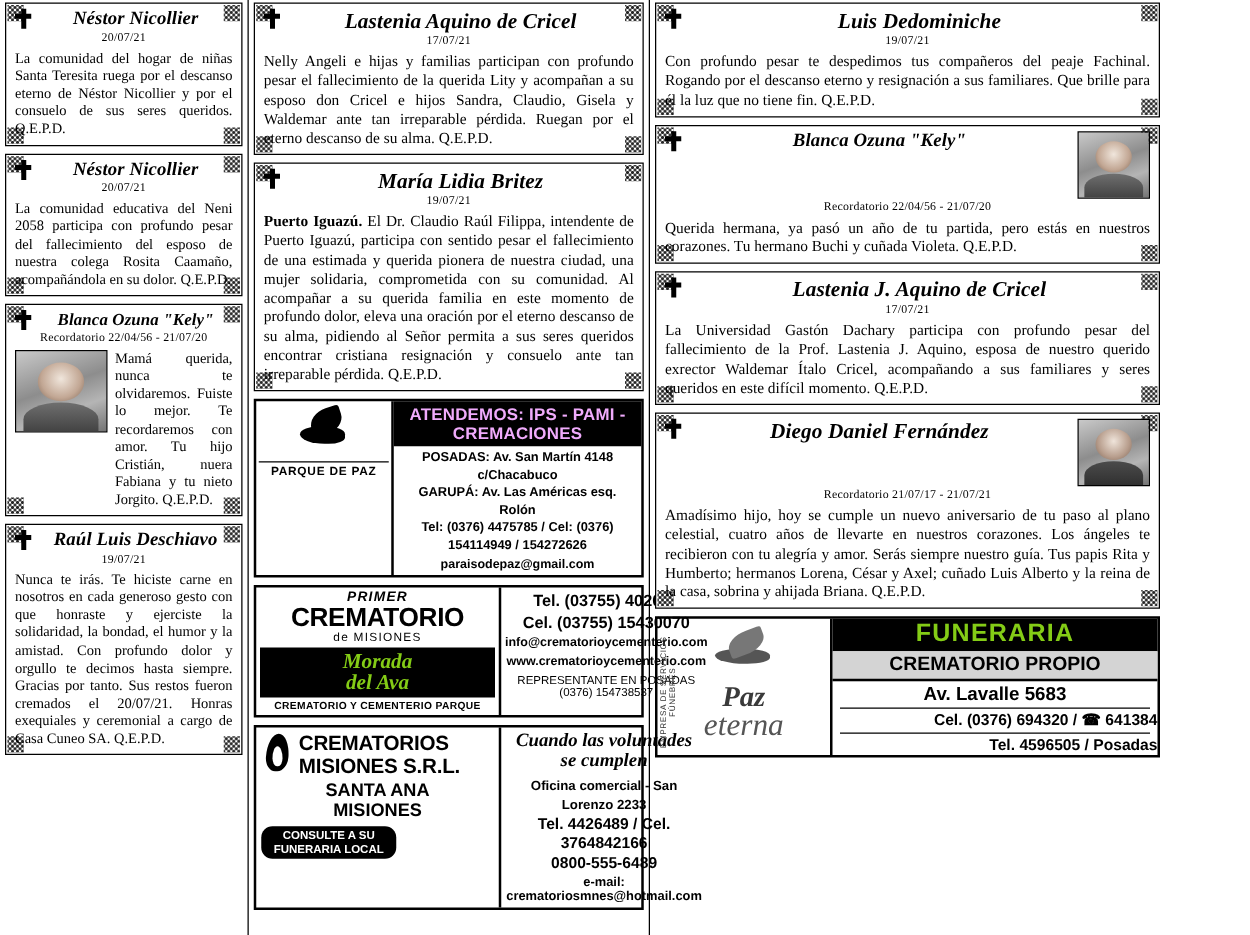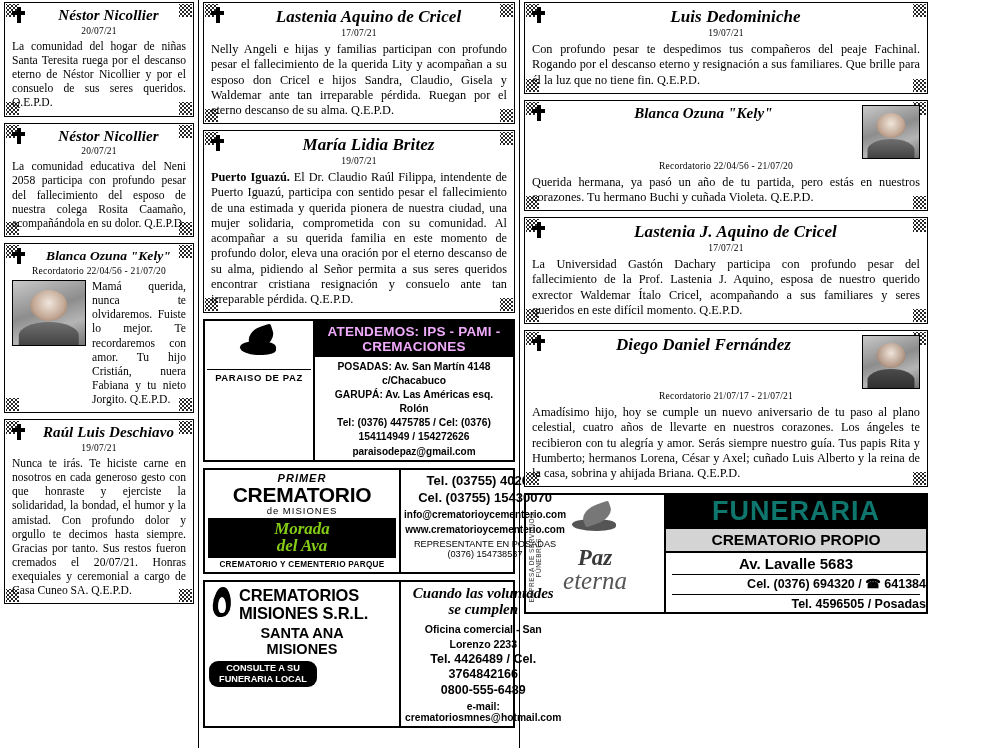--- a/index.html
+++ b/index.html
@@ -238,21 +238,21 @@
   }
   .fun-paz { font-family: "Liberation Serif", serif; font-style: italic; font-weight: bold; font-size: 23px; line-height: .95; color: #3a3a3a; }
   .fun-eterna { font-family: "Liberation Serif", serif; font-style: italic; font-size: 25px; line-height: .95; color: #555; }
   .fun-vert {
     position: absolute; left: 2px; top: 10px;
     writing-mode: vertical-rl; transform: rotate(180deg);
     font-family: "Liberation Sans", sans-serif;
     font-size: 6.5px; letter-spacing: .5px; color: #333;
   }
   .fun-right { flex: 1; }
-  .fun-title { background: #000; color: #0f766e; font-family: "Liberation Sans", sans-serif; font-weight: bold; font-size: 27px; text-align: center; letter-spacing: 1px; padding: 1px 0 2px; }
+  .fun-title { background: #000; color: #84cc16; font-family: "Liberation Sans", sans-serif; font-weight: bold; font-size: 20px; text-align: center; letter-spacing: 1px; padding: 1px 0 2px; }
   .fun-crem { background: #d4d4d4; font-family: "Liberation Sans", sans-serif; font-weight: bold; font-size: 15.5px; text-align: center; padding: 2px 0; border-bottom: 2px solid #000; }
   .fun-addr { font-family: "Liberation Sans", sans-serif; font-weight: bold; font-size: 15px; text-align: center; padding: 2px 0 1px; }
   .fun-tel { font-family: "Liberation Sans", sans-serif; font-weight: bold; font-size: 12.5px; text-align: right; line-height: 1.3; }
   .fun-sep { border-top: 1px solid #000; margin: 1px 6px; }
 </style>
 </head>
 <body>
 
 <div class="page">
 
@@ -339,21 +339,21 @@
         <span class="cross"></span>
         <div class="name lg">María Lidia Britez</div>
       </div>
       <div class="date">19/07/21</div>
       <div class="body"><span class="bold">Puerto Iguazú.</span> <span>El Dr. Claudio Raúl Filippa, intendente de Puerto Iguazú, participa con sentido pesar el fallecimiento de una estimada y querida pionera de nuestra ciudad, una mujer solidaria, comprometida con su comunidad. Al acompañar a su querida familia en este momento de profundo dolor, eleva una oración por el eterno descanso de su alma, pidiendo al Señor permita a sus seres queridos encontrar cristiana resignación y consuelo ante tan irreparable pérdida. Q.E.P.D.</span></div>
     </div>
 
     <div class="ad ad-paraiso">
       <div class="paraiso-logo">
         <div class="dove"></div>
-        <div class="paraiso-name">PARAISO DE PAZ</div>
+        <div class="paraiso-name">PARQUE DE PAZ</div>
       </div>
       <div class="paraiso-right">
         <div class="bar-black">ATENDEMOS: IPS - PAMI - CREMACIONES</div>
         <div class="paraiso-lines">
           <div>POSADAS: Av. San Martín 4148 c/Chacabuco</div>
           <div>GARUPÁ: Av. Las Américas esq. Rolón</div>
           <div>Tel: (0376) 4475785 / Cel: (0376) 154114949 / 154272626</div>
         </div>
         <div class="paraiso-mail">paraisodepaz@gmail.com</div>
       </div>

